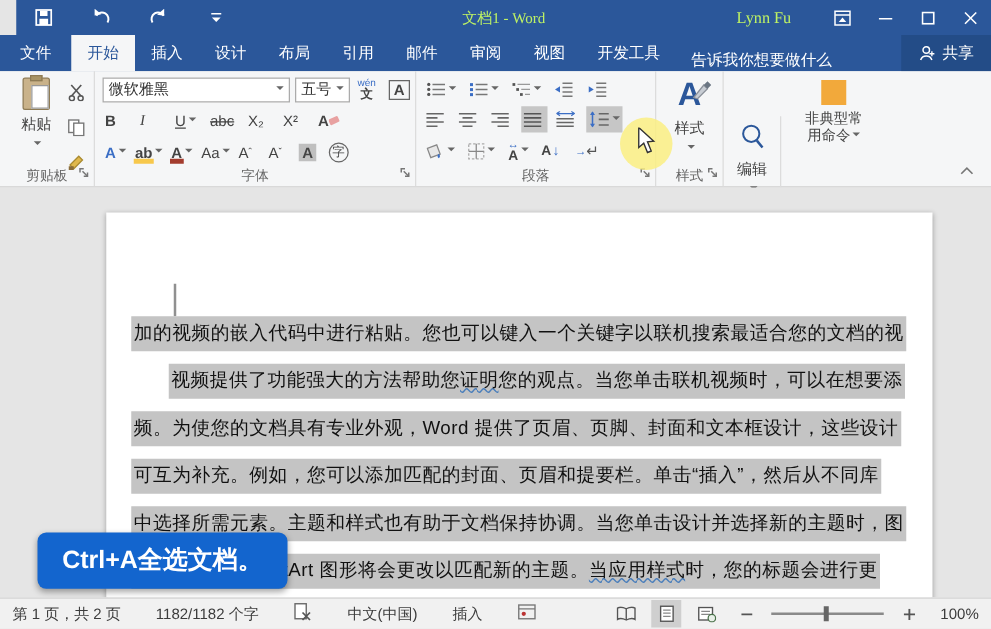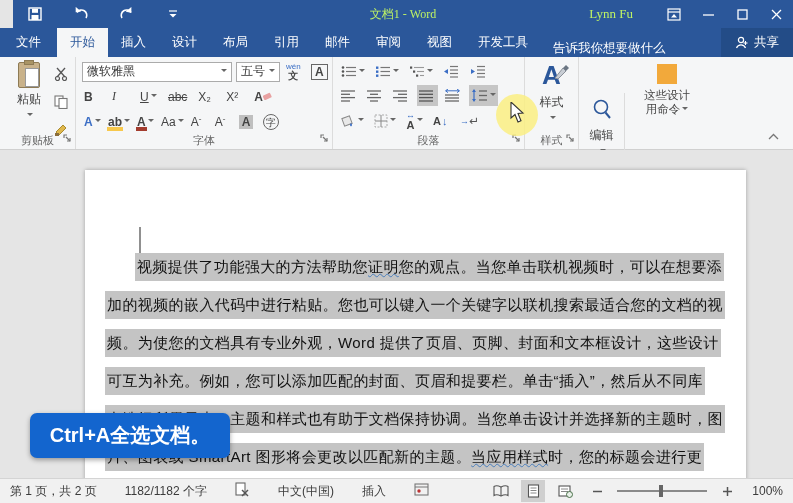--- a/index.html
+++ b/index.html
@@ -69,21 +69,21 @@
   
   .docarea { position:absolute; top:150px; left:0; right:0; bottom:25px; background:#E5E5E5; overflow:hidden; }
   .page { position:absolute; left:85px; top:20px; width:661px; height:400px; background:#fff; box-shadow:0 0 4px rgba(0,0,0,.3); }
   .text-cursor { position:absolute; left:139px; top:77px; width:2px; height:26px; background:#909090; }
   .doc-text { position:absolute; left:105px; top:103px; width:625px; font-size:15px; letter-spacing:.4px; color:#111; white-space:nowrap; }
   .dline { height:38px; }
   .dline .sel { background:#C4C4C4; display:inline-block; line-height:28px; padding:0 2px; }
   .indent { margin-left:30px; }
   .wavy { text-decoration:underline; text-decoration-style:wavy; text-decoration-color:#4A7EBB; text-decoration-thickness:1px; }
 
-  .bubble { position:absolute; left:30px; top:263px; min-width:200px; height:45px; background:#1365CE; border-radius:7px; color:#fff; font-weight:bold; font-size:20px; line-height:45px; text-align:center; padding:0 14px; box-shadow:0 2px 5px rgba(0,0,0,.35); z-index:30; }
+  .bubble { position:absolute; left:30px; top:276px; min-width:200px; height:45px; background:#1365CE; border-radius:7px; color:#fff; font-weight:bold; font-size:20px; line-height:45px; text-align:center; padding:0 14px; box-shadow:0 2px 5px rgba(0,0,0,.35); z-index:30; }
 
   
   .halo { position:absolute; left:496px; top:94px; width:42px; height:42px; border-radius:50%; background:rgba(250,238,130,.85); z-index:20; }
   .pointer { position:absolute; left:510px; top:102px; z-index:21; }
 
   
   .statusbar { position:absolute; bottom:0; left:0; right:0; height:25px; background:#F1F1F1; border-top:1px solid #D4D4D4; display:flex; align-items:center; font-size:12px; color:#3B3B3B; }
   .sb-left { display:flex; align-items:center; gap:28px; padding-left:10px; }
   .sb-right { margin-left:auto; display:flex; align-items:center; gap:8px; padding-right:10px; }
   .viewbtn { width:24px; height:22px; display:flex; align-items:center; justify-content:center; }
@@ -489,41 +489,41 @@
         </svg>
       <div style="margin-top:2px;">编辑</div>
       <span class="caret"></span>
     </div>
   </div>
 
   <div class="group g-custom">
     <div class="bigbtn">
       <div class="orange-sq"></div>
       <div class="two-line">
-        <div>这些设计</div>
+        <div>非典型常</div>
         <div><span>用命令</span><span class="caret"></span></div>
       </div>
     </div>
   </div>
 
   <span class="collapse">
     <svg width="11" height="7" viewBox="0 0 11 7">
         <path d="M1 6 L5.5 1.5 L10 6" fill="none" stroke="#777" stroke-width="1.3"></path>
       </svg>
   </span>
 </div>
 
 <div class="docarea">
   <div class="page"></div>
   <div class="text-cursor"></div>
   <div class="doc-text">
+    <div class="dline"><span class="sel">加的视频的嵌入代码中进行粘贴。您也可以键入一个关键字以联机搜索最适合您的文档的视</span></div>
     <div class="dline">
       <span class="sel indent"><span>视频提供了功能强大的方法帮助您</span><span class="wavy">证明</span><span>您的观点。当您单击联机视频时，可以在想要添</span></span>
     </div>
-    <div class="dline"><span class="sel">加的视频的嵌入代码中进行粘贴。您也可以键入一个关键字以联机搜索最适合您的文档的视</span></div>
     <div class="dline"><span class="sel">频。为使您的文档具有专业外观，Word 提供了页眉、页脚、封面和文本框设计，这些设计</span></div>
     <div class="dline"><span class="sel">可互为补充。例如，您可以添加匹配的封面、页眉和提要栏。单击“插入”，然后从不同库</span></div>
     <div class="dline"><span class="sel">中选择所需元素。主题和样式也有助于文档保持协调。当您单击设计并选择新的主题时，图</span></div>
     <div class="dline">
       <span class="sel"><span>片、图表或 SmartArt 图形将会更改以匹配新的主题。</span><span class="wavy">当应用样式</span><span>时，您的标题会进行更</span></span>
     </div>
   </div>
   <div class="bubble">Ctrl+A全选文档。</div>
 </div>
 

